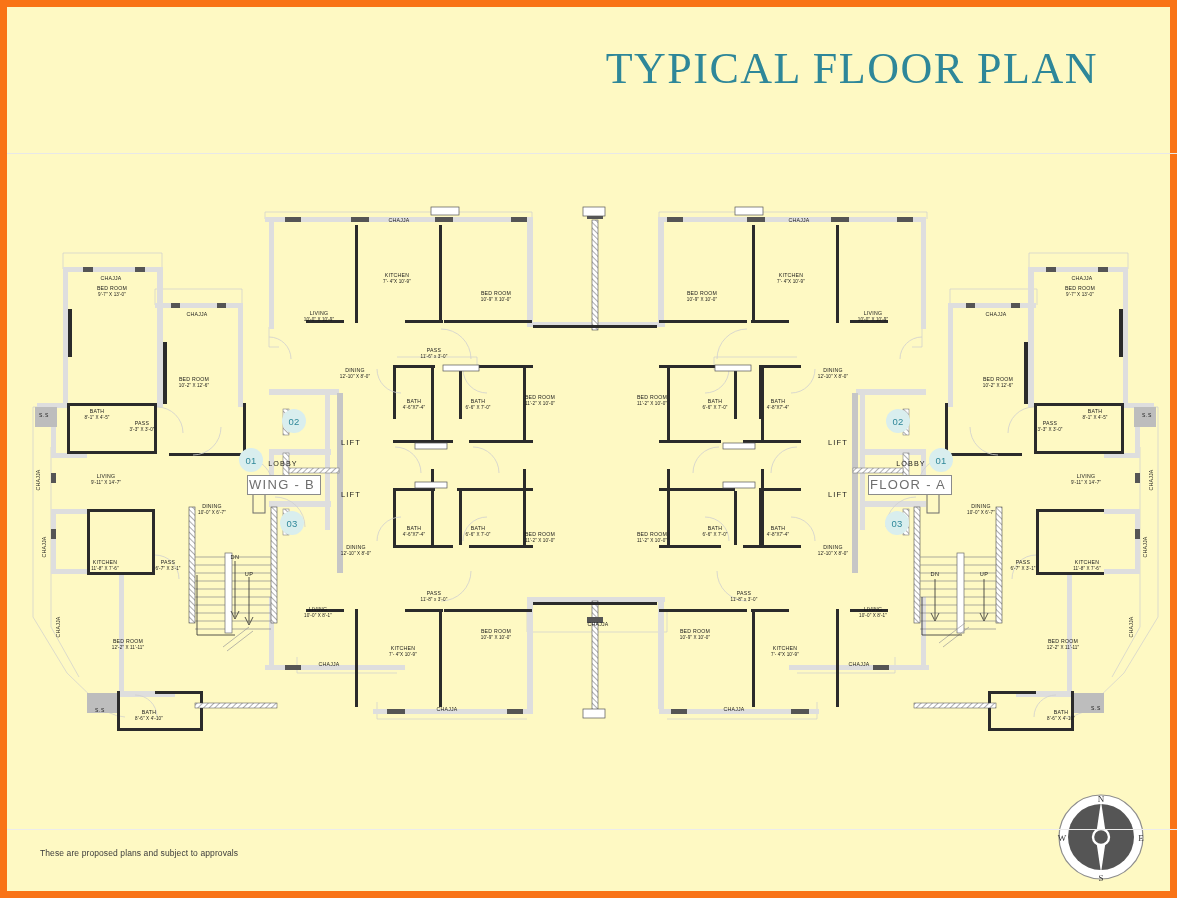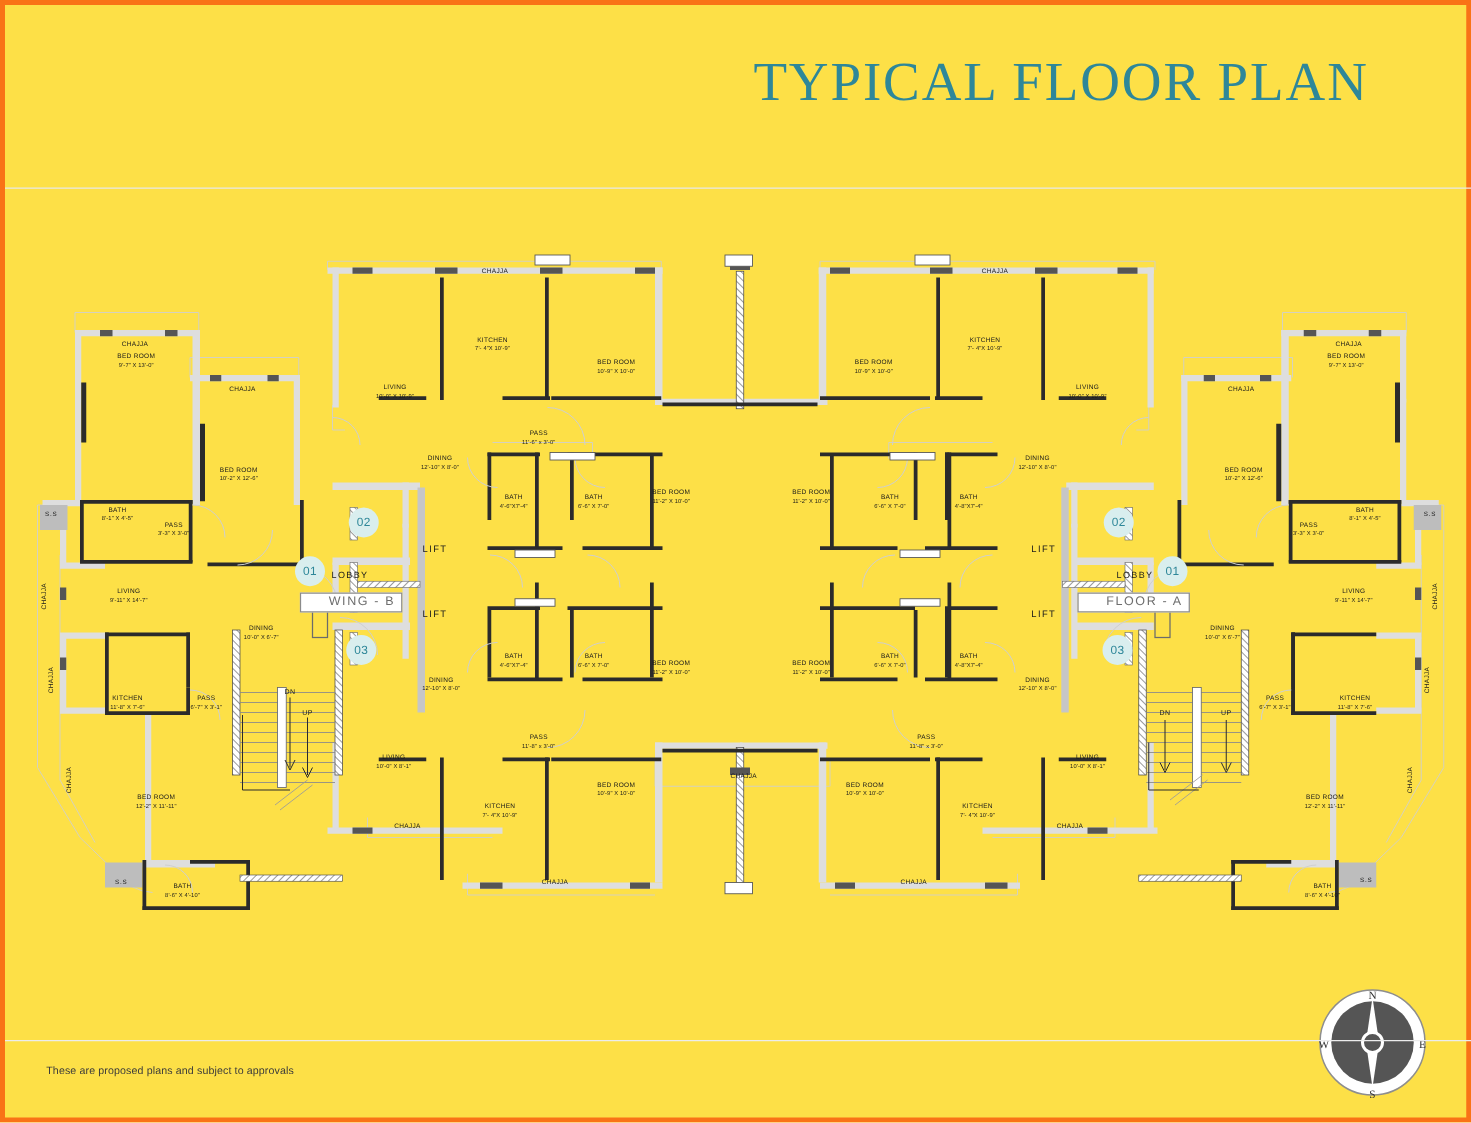--- a/index.html
+++ b/index.html
@@ -1,21 +1,21 @@
 <!DOCTYPE html>
 <html><head>
 <meta charset="utf-8">
 <title>Typical Floor Plan</title>
 <style>
   html,body{margin:0;padding:0;background:#ffffff;}
   body{width:1177px;height:898px;overflow:hidden;
        font-family:"Liberation Sans","DejaVu Sans",sans-serif;}
 
-  #page{position:relative;width:1177px;height:898px;background:#fde047;
-        border:4px solid #f97316;box-sizing:border-box;}
+  #page{position:relative;width:1177px;height:898px;background:#fef9c3;
+        border:7px solid #f97316;box-sizing:border-box;}
 
   
   #header{position:absolute;left:0;top:0;width:1177px;height:147px;
           border-bottom:1px solid #e8e8e8;box-sizing:border-box;}
   #plan-title{position:absolute;right:86px;top:36px;
               font-family:"Liberation Serif","DejaVu Serif",serif;
               font-size:44px;letter-spacing:1.5px;color:#2e8799;
               white-space:nowrap;font-weight:400;}
 
   
@@ -43,21 +43,21 @@
   .lbl.dn{font-size:5.6px;letter-spacing:.4px;}
 
   
   .unit{position:absolute;width:24px;height:24px;border-radius:50%;
         background:#d9eeee;color:#2e8799;font-size:9.5px;
         display:flex;align-items:center;justify-content:center;
         transform:translate(-50%,-50%);letter-spacing:.3px;}
 
   
   .wing{position:absolute;border:1px solid #8b8b8b;color:#6e6e6e;
-        font-size:10px;letter-spacing:1.3px;padding:1px 5px 2px 22px;
+        font-size:13px;letter-spacing:1.3px;padding:1px 5px 2px 1px;
         background:#fff;transform:translate(-50%,-50%);white-space:nowrap;}
   .lobby{position:absolute;font-size:7.2px;letter-spacing:1.1px;color:#1a1a1a;
          transform:translate(-50%,-50%);white-space:nowrap;}
 </style>
 </head>
 <body>
 
 <div id="page">
 
   <div id="header">

